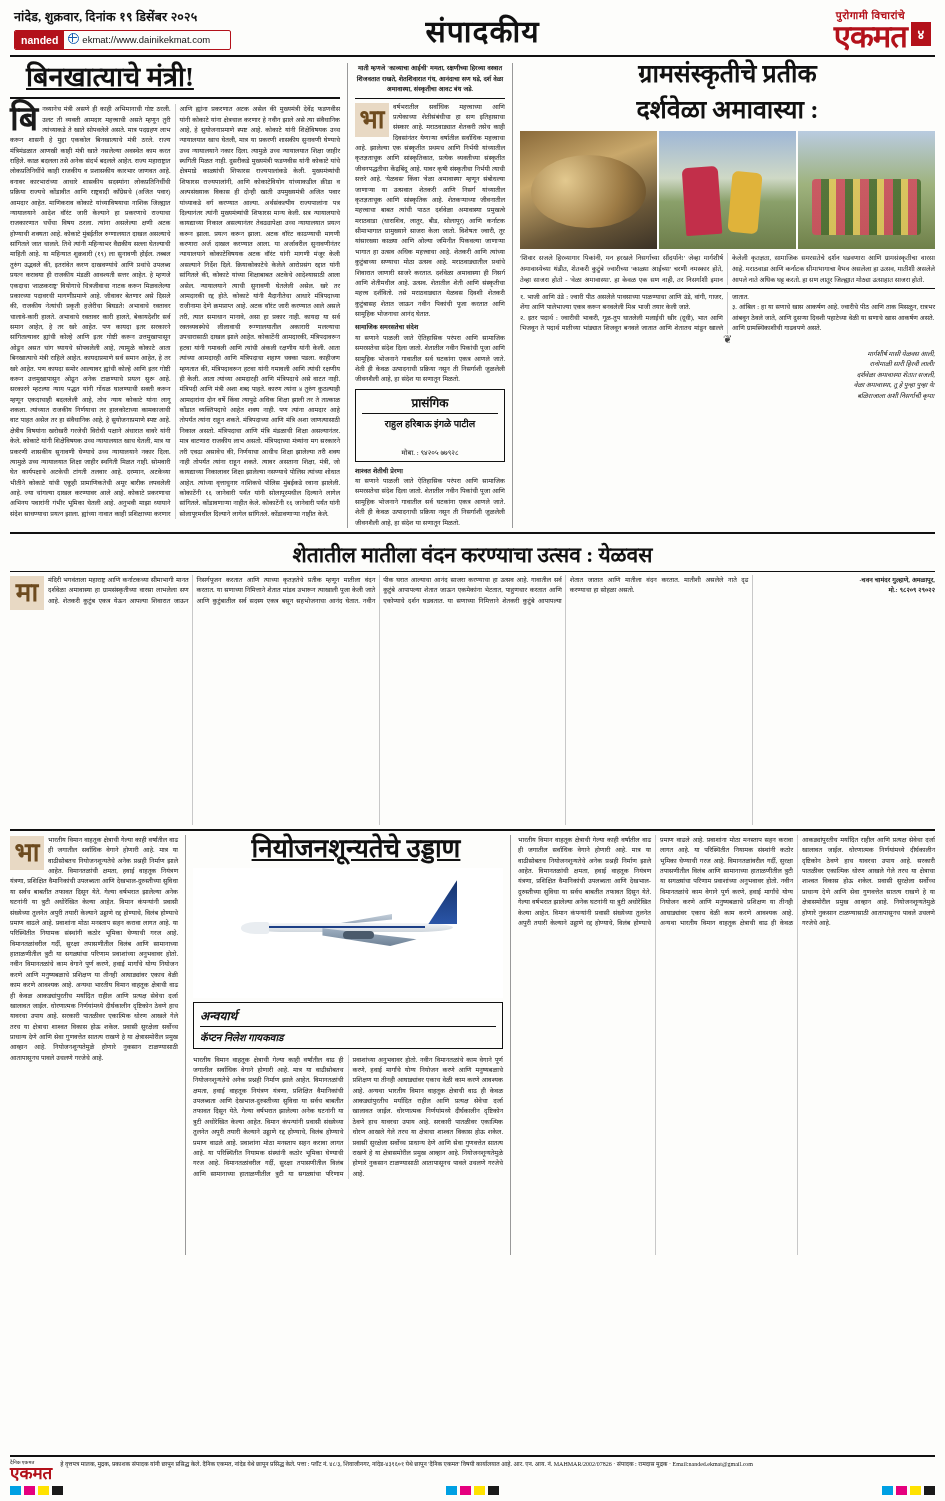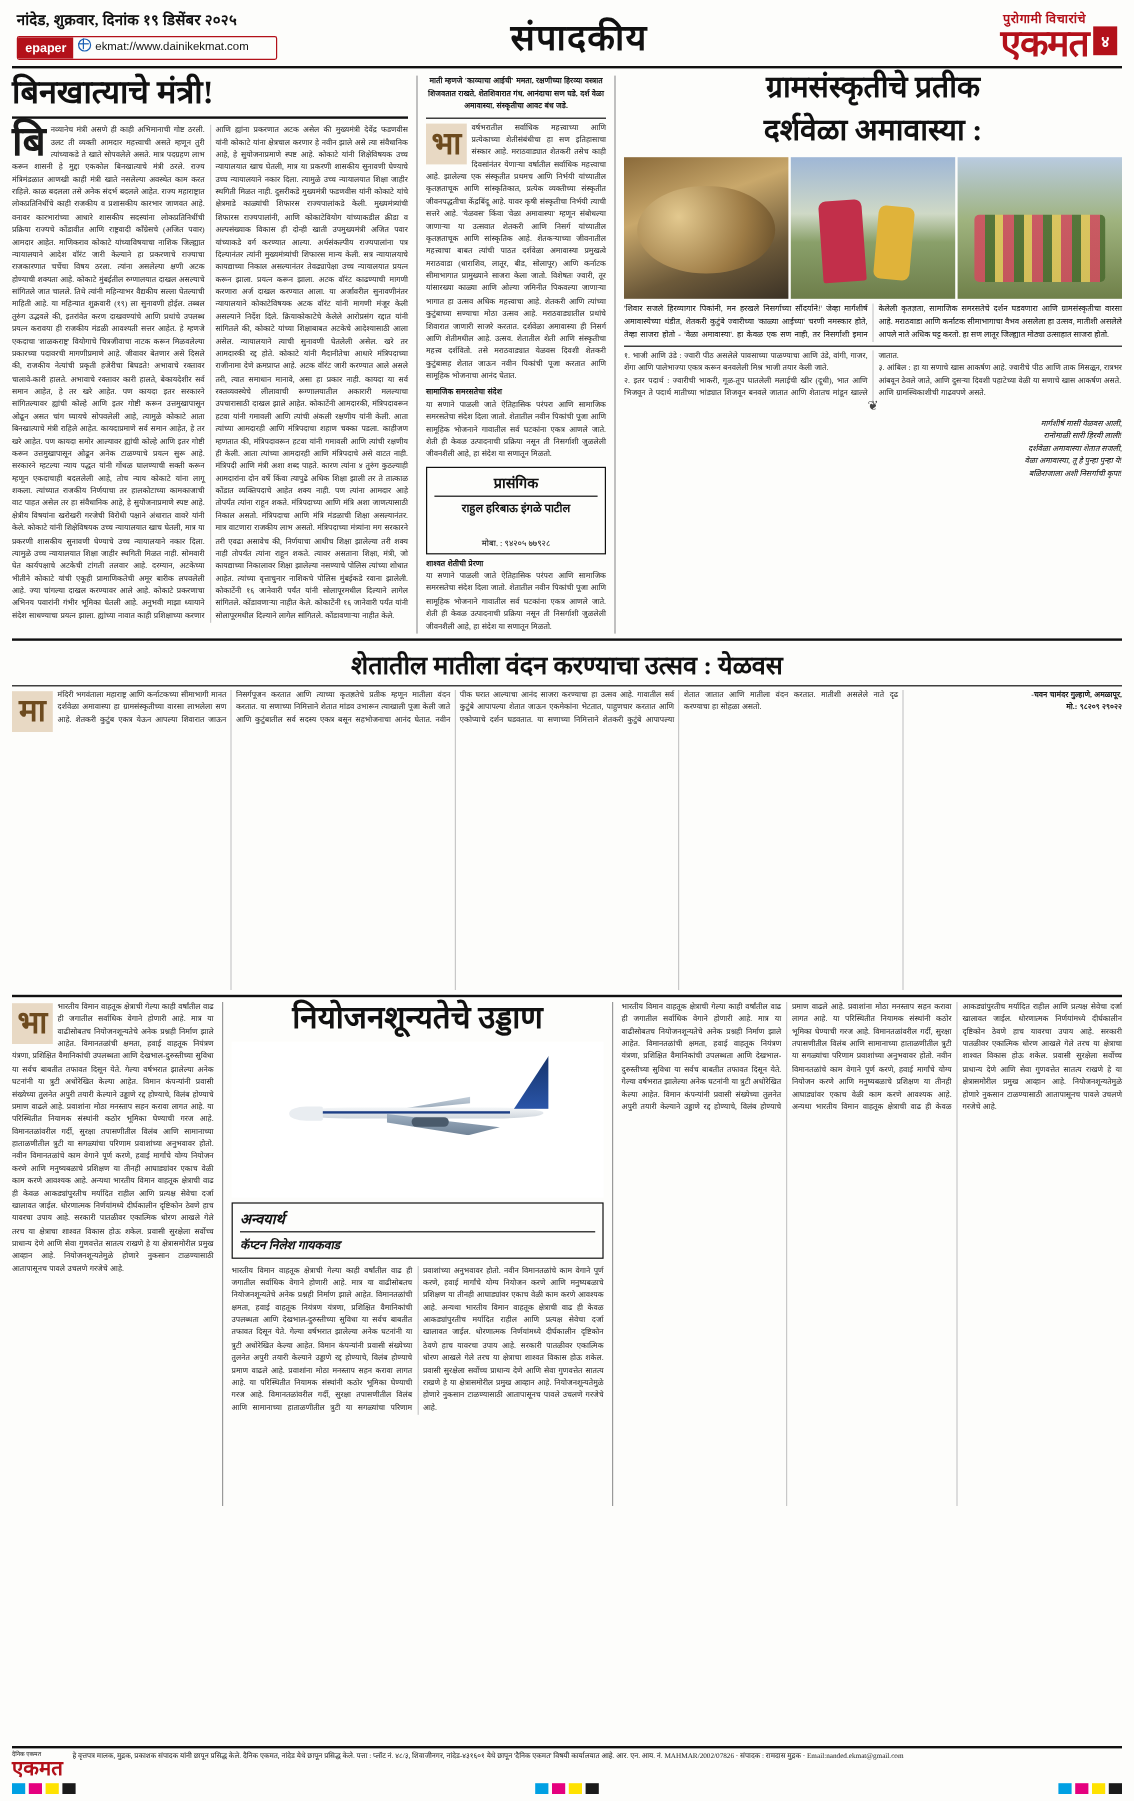--- a/index.html
+++ b/index.html
@@ -24,21 +24,21 @@
   .brand-main{font-size:31px;font-weight:bold;color:#b3111a;line-height:.95;letter-spacing:-1px;}
   .pagenum{background:#b3111a;color:#fff;width:20px;height:24px;display:flex;align-items:center;justify-content:center;font-size:13px;font-weight:bold;margin-top:14px;}
 
   
   .grid{display:flex;gap:7px;padding-top:6px;}
   .colA{width:330px;}
   .colB{width:150px;}
   .colC{flex:1;}
   .vline{width:1px;background:#999;}
 
-  h1.headline{font-size:27px;font-weight:bold;margin:0 0 4px 0;line-height:1.1;}
+  h1.headline{font-size:27px;font-weight:bold;margin:0 0 4px 16px;line-height:1.1;text-decoration:underline;}
   .rule-b{border-bottom:2px solid #111;margin:2px 0 5px 0;}
 
   .body-text{font-size:6.4px;line-height:1.62;text-align:justify;color:#1a1a1a;word-spacing:.4px;}
   .cols2{column-count:2;column-gap:9px;column-rule:1px solid #c8c8c8;}
   .cols3{column-count:3;column-gap:9px;column-rule:1px solid #c8c8c8;}
   .cols5{column-count:5;column-gap:8px;column-rule:1px solid #c8c8c8;}
 
   .dropcap{float:left;font-size:34px;line-height:.85;font-weight:bold;margin:1px 4px 0 0;}
   .dropcap-box{float:left;background:#e8d9c4;color:#6d4b1f;font-size:26px;font-weight:bold;width:34px;height:34px;display:flex;align-items:center;justify-content:center;margin:1px 4px 1px 0;}
 
@@ -95,21 +95,21 @@
 </style>
 </head>
 <body>
 
 <div class="page">
 
   <div class="masthead">
     <div class="mh-left">
       <div class="mh-date">नांदेड, शुक्रवार, दिनांक १९ डिसेंबर २०२५</div>
       <div class="mh-epaper">
-        <span class="tagbox">epaper</span>
+        <span class="tagbox">nanded</span>
         <span class="urlbox"><span class="globe"></span><span>ekmat://www.dainikekmat.com</span></span>
       </div>
     </div>
     <div class="mh-center">
       <div class="mh-title">संपादकीय</div>
     </div>
     <div class="mh-right">
       <div class="brandbox">
         <div class="brand-top">पुरोगामी विचारांचे</div>
         <div class="brand-main">एकमत</div>

